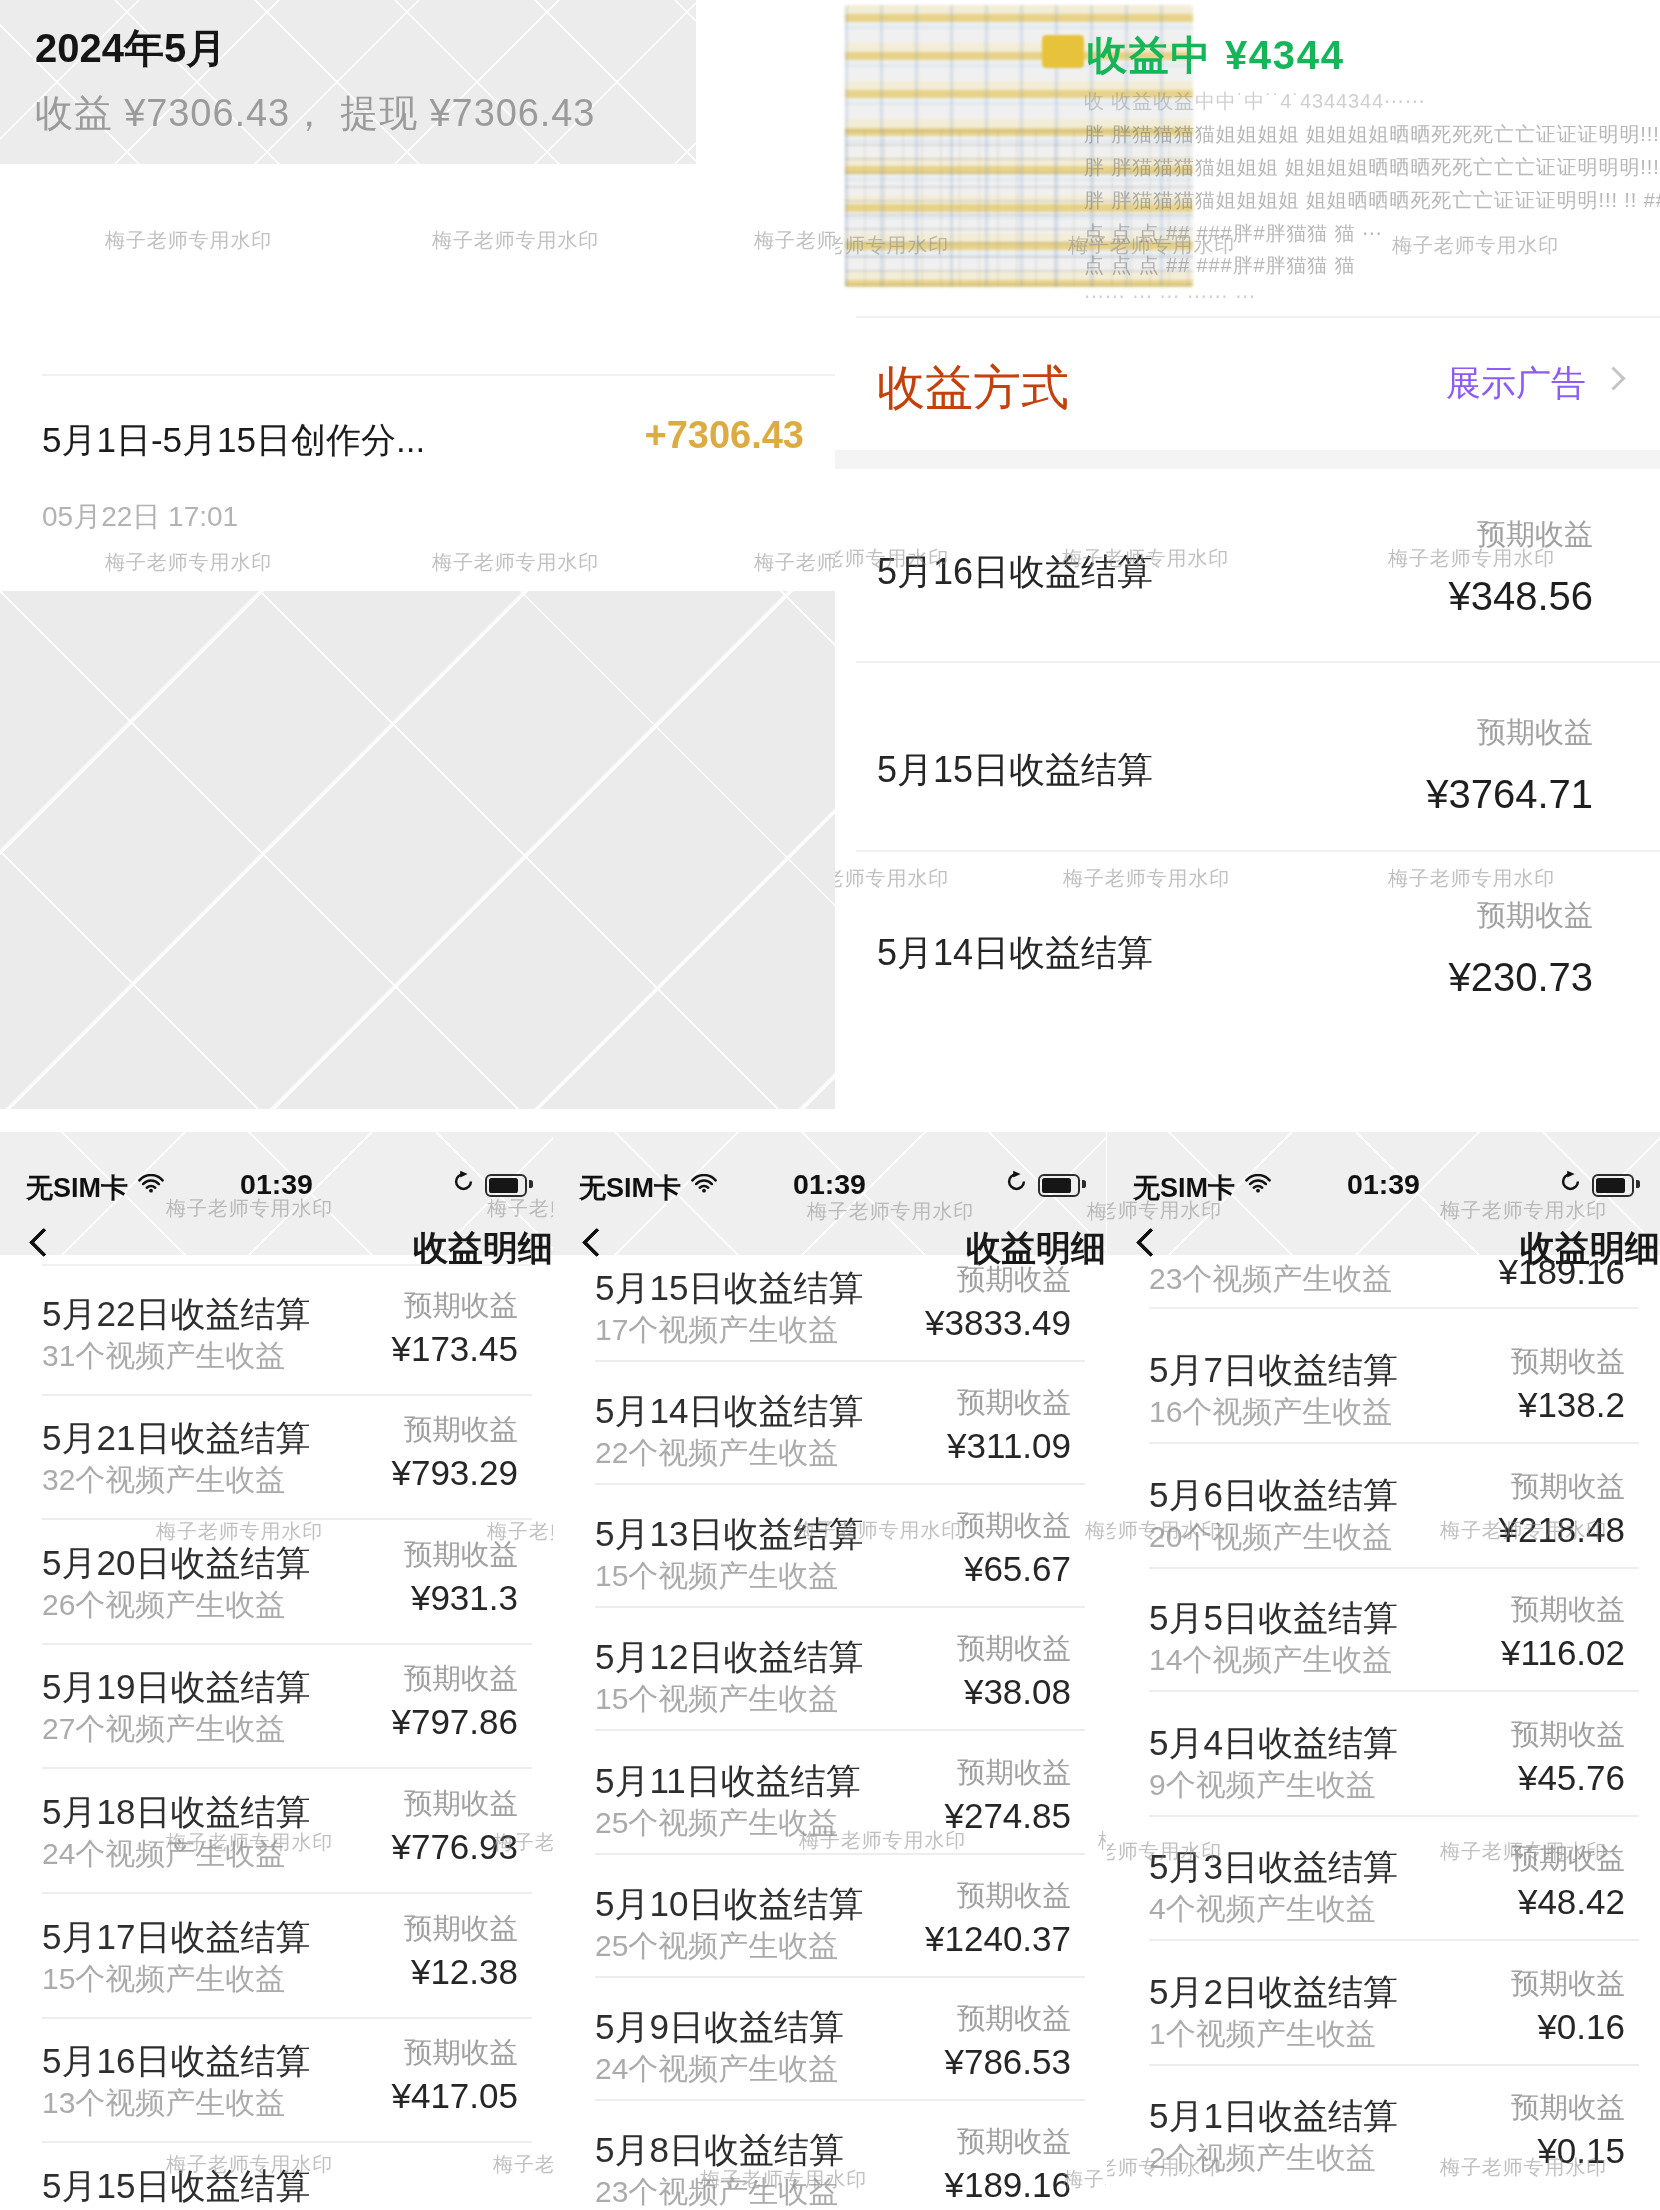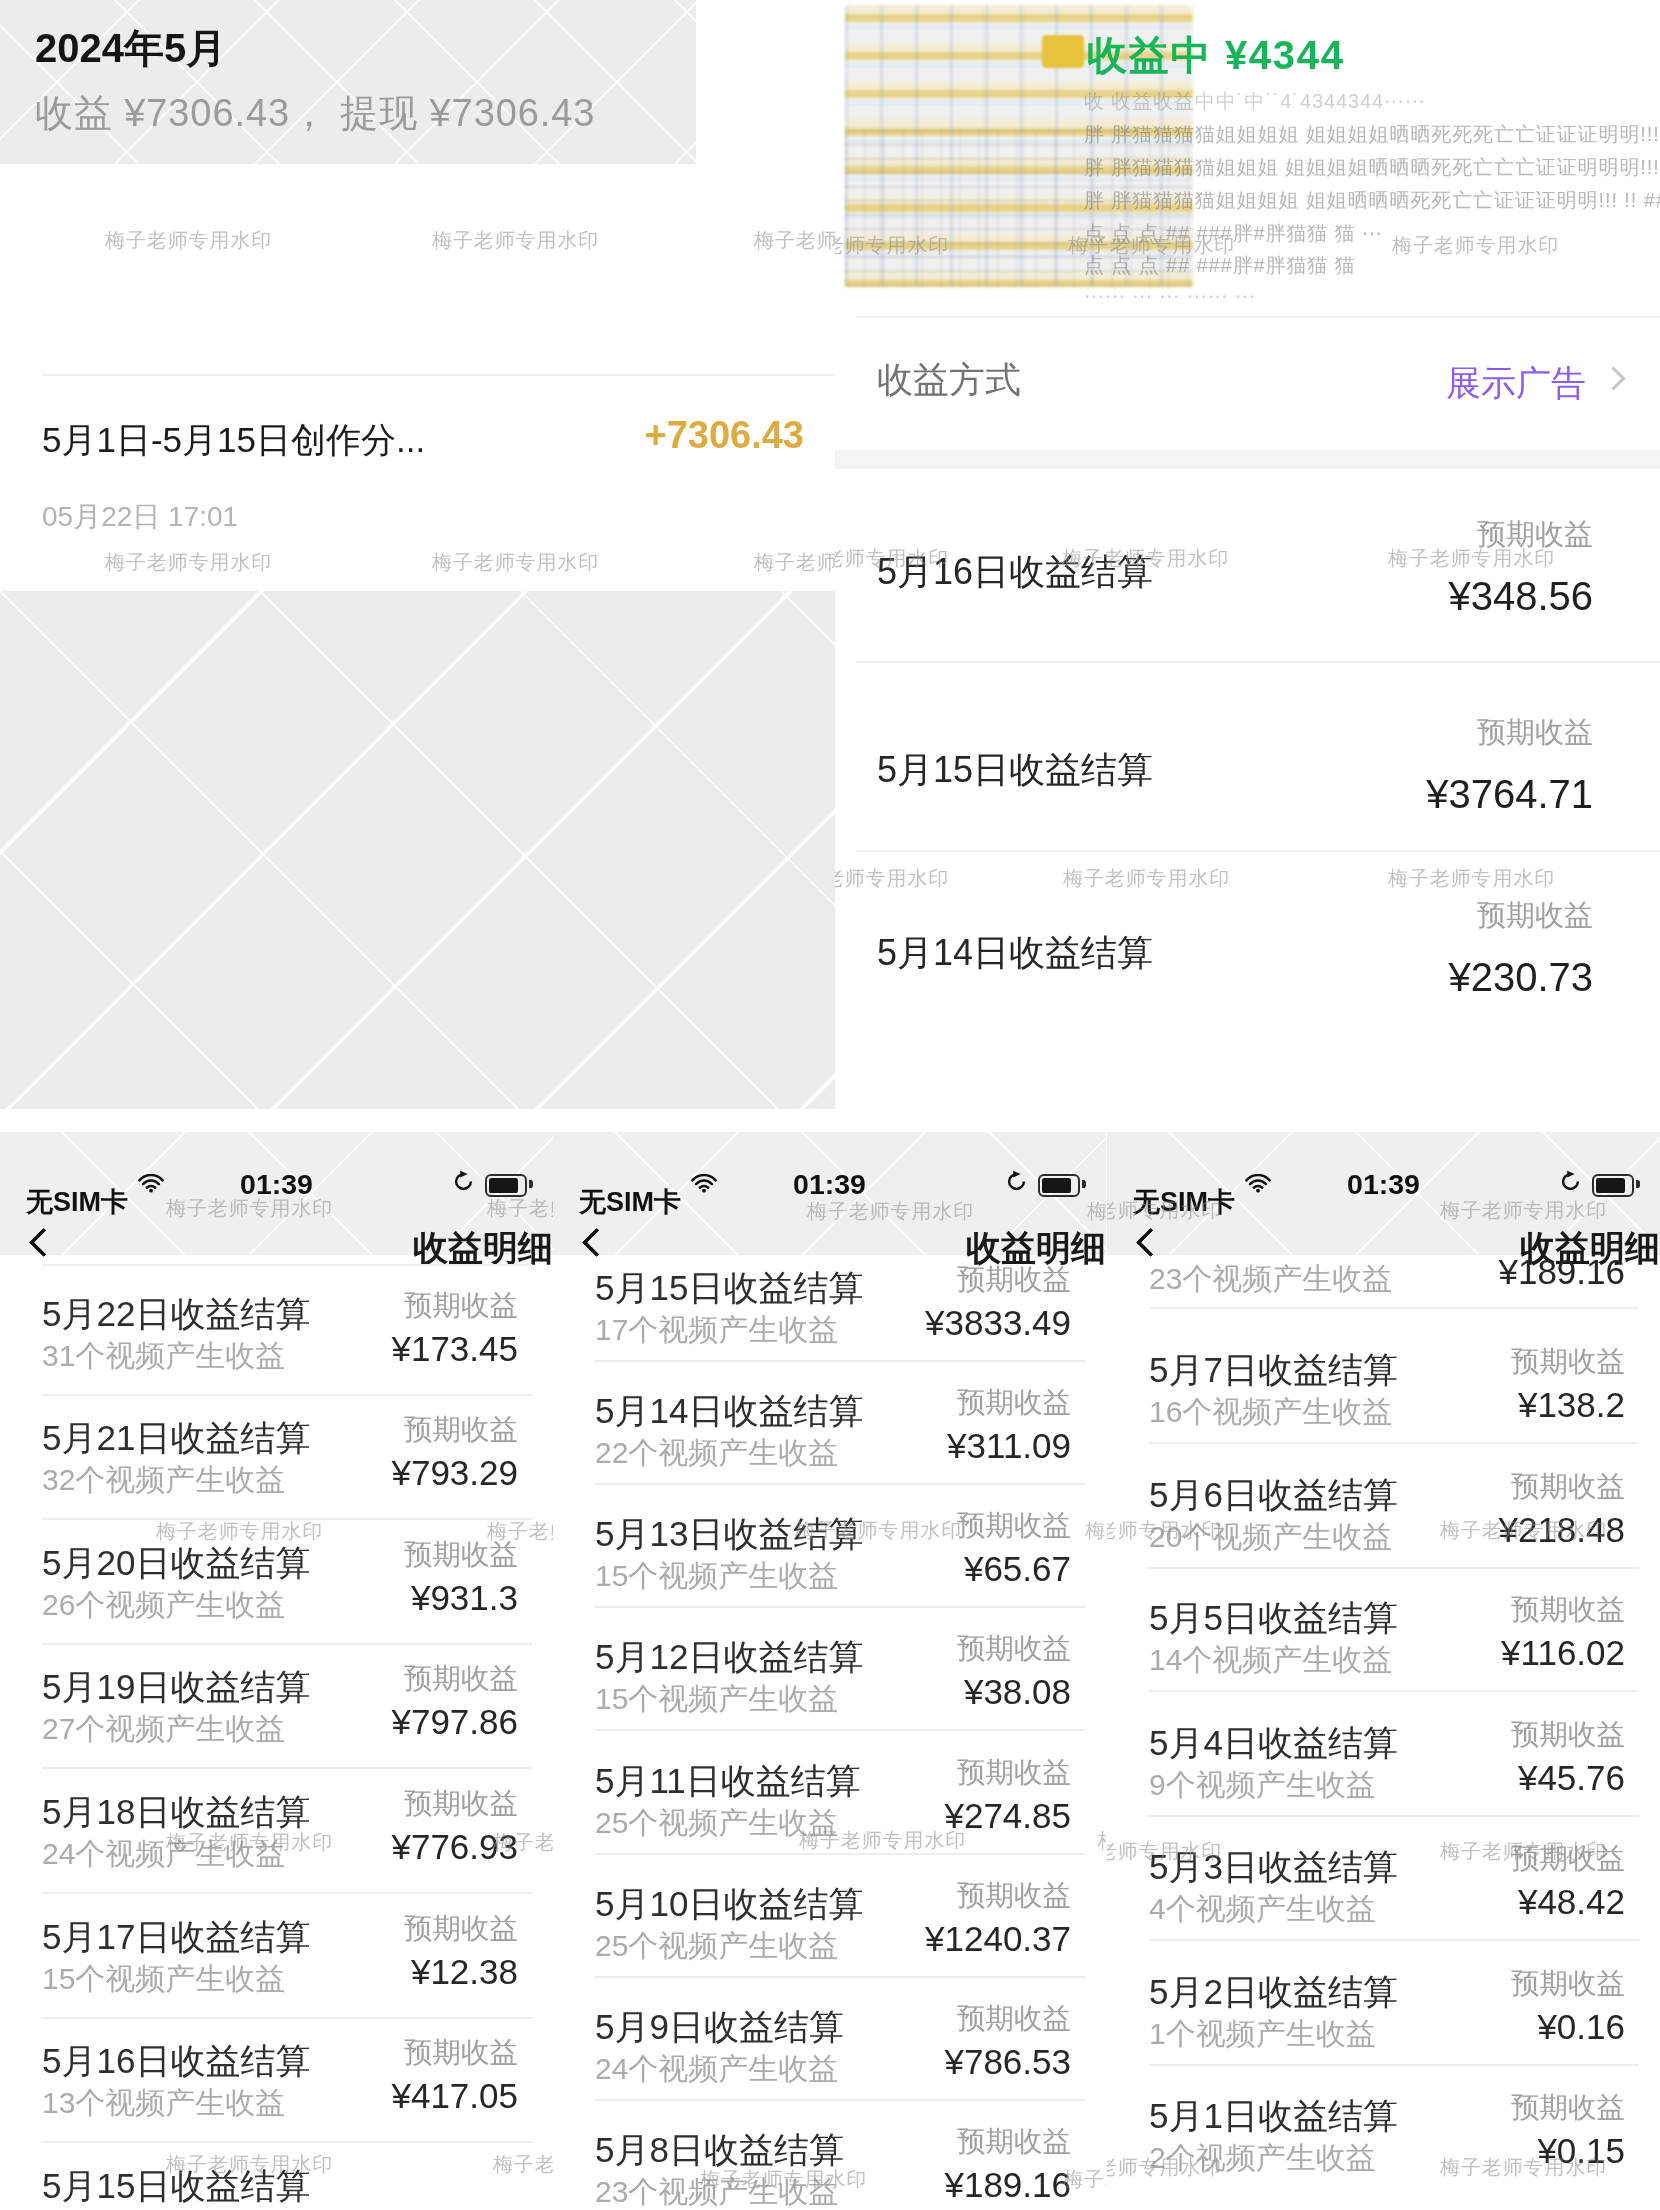--- a/index.html
+++ b/index.html
@@ -31,35 +31,35 @@
        repeating-linear-gradient(180deg,#f2ecd4 0 8.6px,#e6cf7e 8.6px 17.3px,#eef0f2 17.3px 21px,#dfe7ef 21px 24px,#efefef 24px 38px);
      filter:blur(1.7px);opacity:.92;}
   .mosaic2{position:absolute;left:10.4px;top:130px;width:348px;height:157px;
      background:repeating-linear-gradient(180deg,rgba(110,110,110,.28) 0 1.7px,transparent 1.7px 14px),
                 repeating-linear-gradient(90deg,rgba(130,130,130,.18) 0 1.7px,transparent 1.7px 19px);
      filter:blur(0.9px);opacity:.6;}
   .yellow-blob{position:absolute;left:207px;top:35px;width:42px;height:33px;background:#e7c33c;border-radius:4.3px;filter:blur(0.9px);}
   .pending{position:absolute;left:252px;top:28px;font-size:40px;font-weight:700;color:#17b55a;letter-spacing:1.7px;white-space:nowrap;}
   .glitch{position:absolute;left:249px;font-size:20px;color:#6f6f6f;opacity:.5;white-space:nowrap;letter-spacing:0.9px;}
   .glitch.faint{opacity:.33;}
-  .method-label{position:absolute;left:42px;top:356px;font-size:36px;font-weight:500;color:#737373;}
+  .method-label{position:absolute;left:42px;top:356px;font-size:48px;font-weight:500;color:#c2410c;}
   .method-value{position:absolute;right:74px;top:360px;font-size:35px;color:#8b5cf6;}
   .chev-right{position:absolute;right:38px;top:370px;width:14px;height:14px;
      border-top:3.5px solid #c4c4c4;border-right:3.5px solid #c4c4c4;transform:rotate(45deg);}
   .band{position:absolute;left:0;top:450px;width:825px;height:19px;background:#f4f4f4;}
   .settle{position:absolute;left:0;width:825px;height:156px;}
   .s-label{position:absolute;right:67px;top:0;font-size:29px;color:#a0a0a0;}
   .s-title{position:absolute;left:42px;top:33px;font-size:36px;color:#262626;}
   .s-amount{position:absolute;right:67px;top:59px;font-size:40px;font-weight:500;color:#1f1f1f;}
   
   .phone{top:1109px;width:553px;height:1101px;background:#fff;}
   .p-head{position:absolute;left:0;top:23px;width:553px;height:123px;background:#efeff0;
      background-image:repeating-linear-gradient(45deg,transparent 0 130px,rgba(255,255,255,.8) 130px 132px),
                       repeating-linear-gradient(135deg,transparent 0 130px,rgba(255,255,255,.8) 130px 132px);}
-  .carrier{position:absolute;left:26px;top:38px;font-size:27px;font-weight:600;color:#111;margin-top:14px;}
+  .carrier{position:absolute;left:26px;top:38px;font-size:27px;font-weight:600;color:#111;}
   .p-time{position:absolute;left:0;top:36px;width:553px;text-align:center;font-size:28.5px;font-weight:700;color:#111;}
   .wifi{position:absolute;left:138px;top:42px;}
   .lock{position:absolute;right:78px;top:38px;}
   .batt{position:absolute;right:26px;top:42px;width:38px;height:19px;border:2.6px solid #2c2c2c;border-radius:6px;}
   .batt::before{content:"";position:absolute;left:1.7px;top:1.7px;bottom:1.7px;width:78%;background:#161616;border-radius:2.6px;}
   .batt::after{content:"";position:absolute;right:-7.8px;top:4.3px;width:4.3px;height:7.8px;background:#2c2c2c;border-radius:0 2.6px 2.6px 0;}
   .back{position:absolute;left:33px;top:100px;width:17.3px;height:17.3px;
      border-left:4.3px solid #111;border-bottom:4.3px solid #111;transform:rotate(45deg);border-radius:1.7px;}
   .p-title{position:absolute;left:0;top:93px;width:553px;text-align:right;font-size:35px;font-weight:600;color:#191919;}
   .entry{position:absolute;left:0;width:553px;height:123px;}

